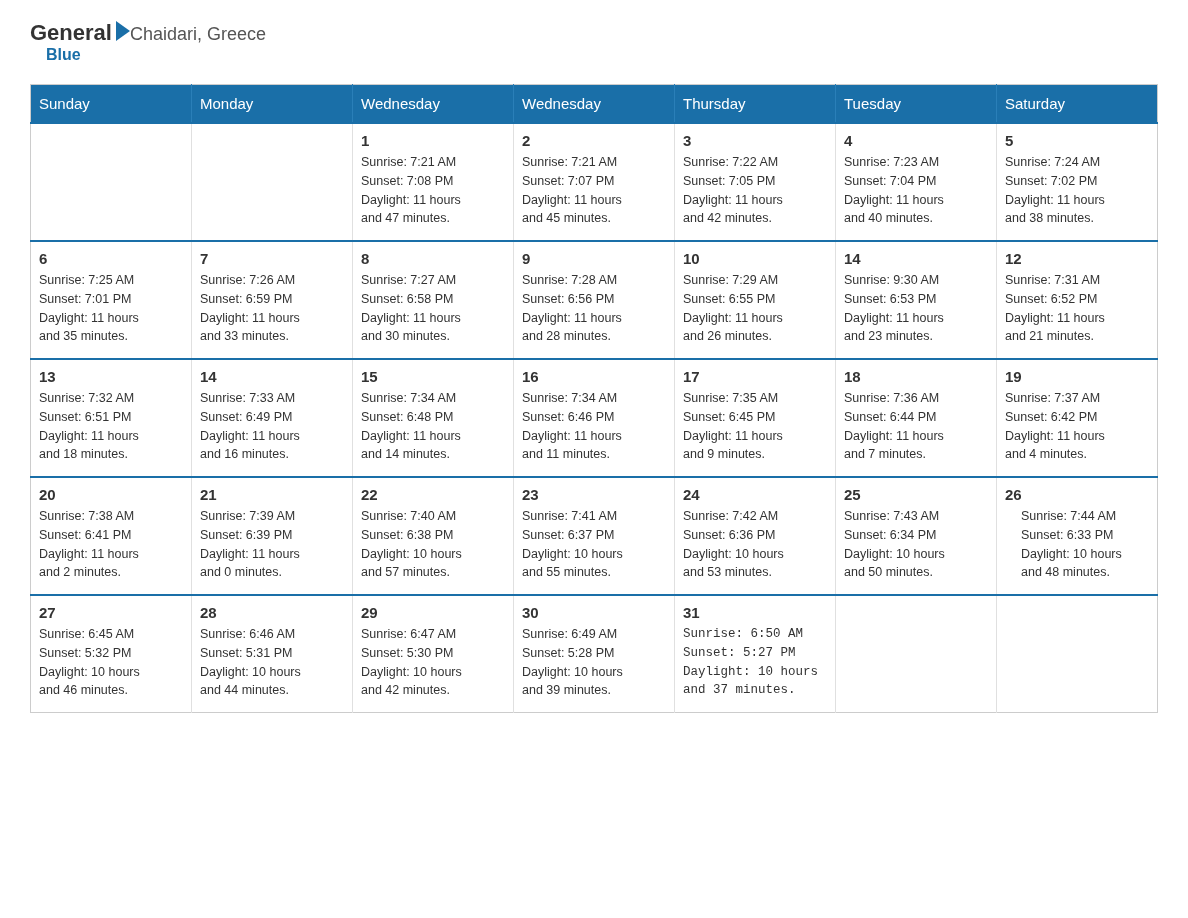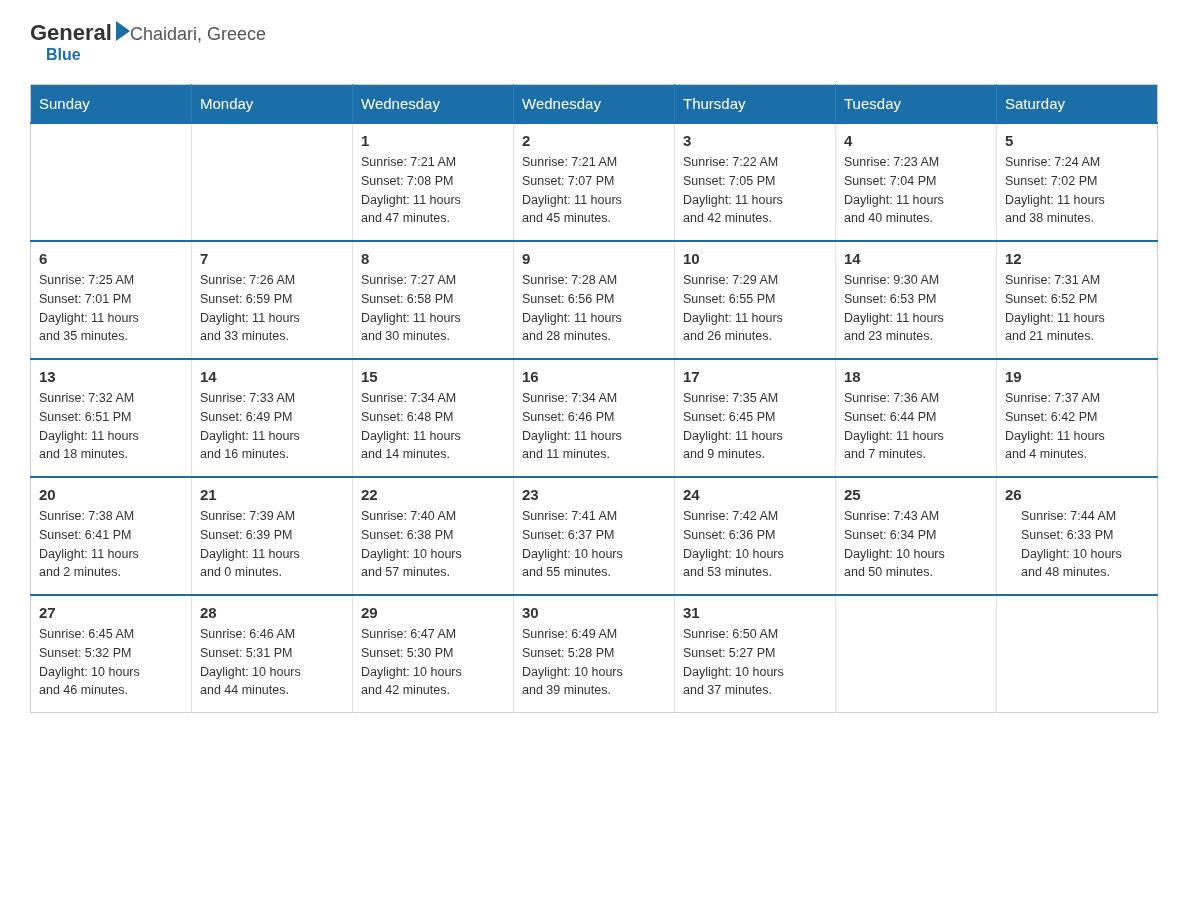--- a/index.html
+++ b/index.html
@@ -357,21 +357,21 @@
         </td>
         <td>
           <span class="day-num">30</span>
           <div class="day-info" style="white-space: pre-line;">Sunrise: 6:49 AM
 Sunset: 5:28 PM
 Daylight: 10 hours
 and 39 minutes.</div>
         </td>
         <td>
           <span class="day-num">31</span>
-          <div class="day-info" style="white-space: pre-line;">Sunrise: 6:50 AM
+          <div class="day-info" style="white-space: pre-line; font-family: Liberation Mono, monospace;">Sunrise: 6:50 AM
 Sunset: 5:27 PM
 Daylight: 10 hours
 and 37 minutes.</div>
         </td>
         <td class="empty-cell"></td>
         <td class="empty-cell"></td>
       </tr>
     </tbody>
 </table>
 

